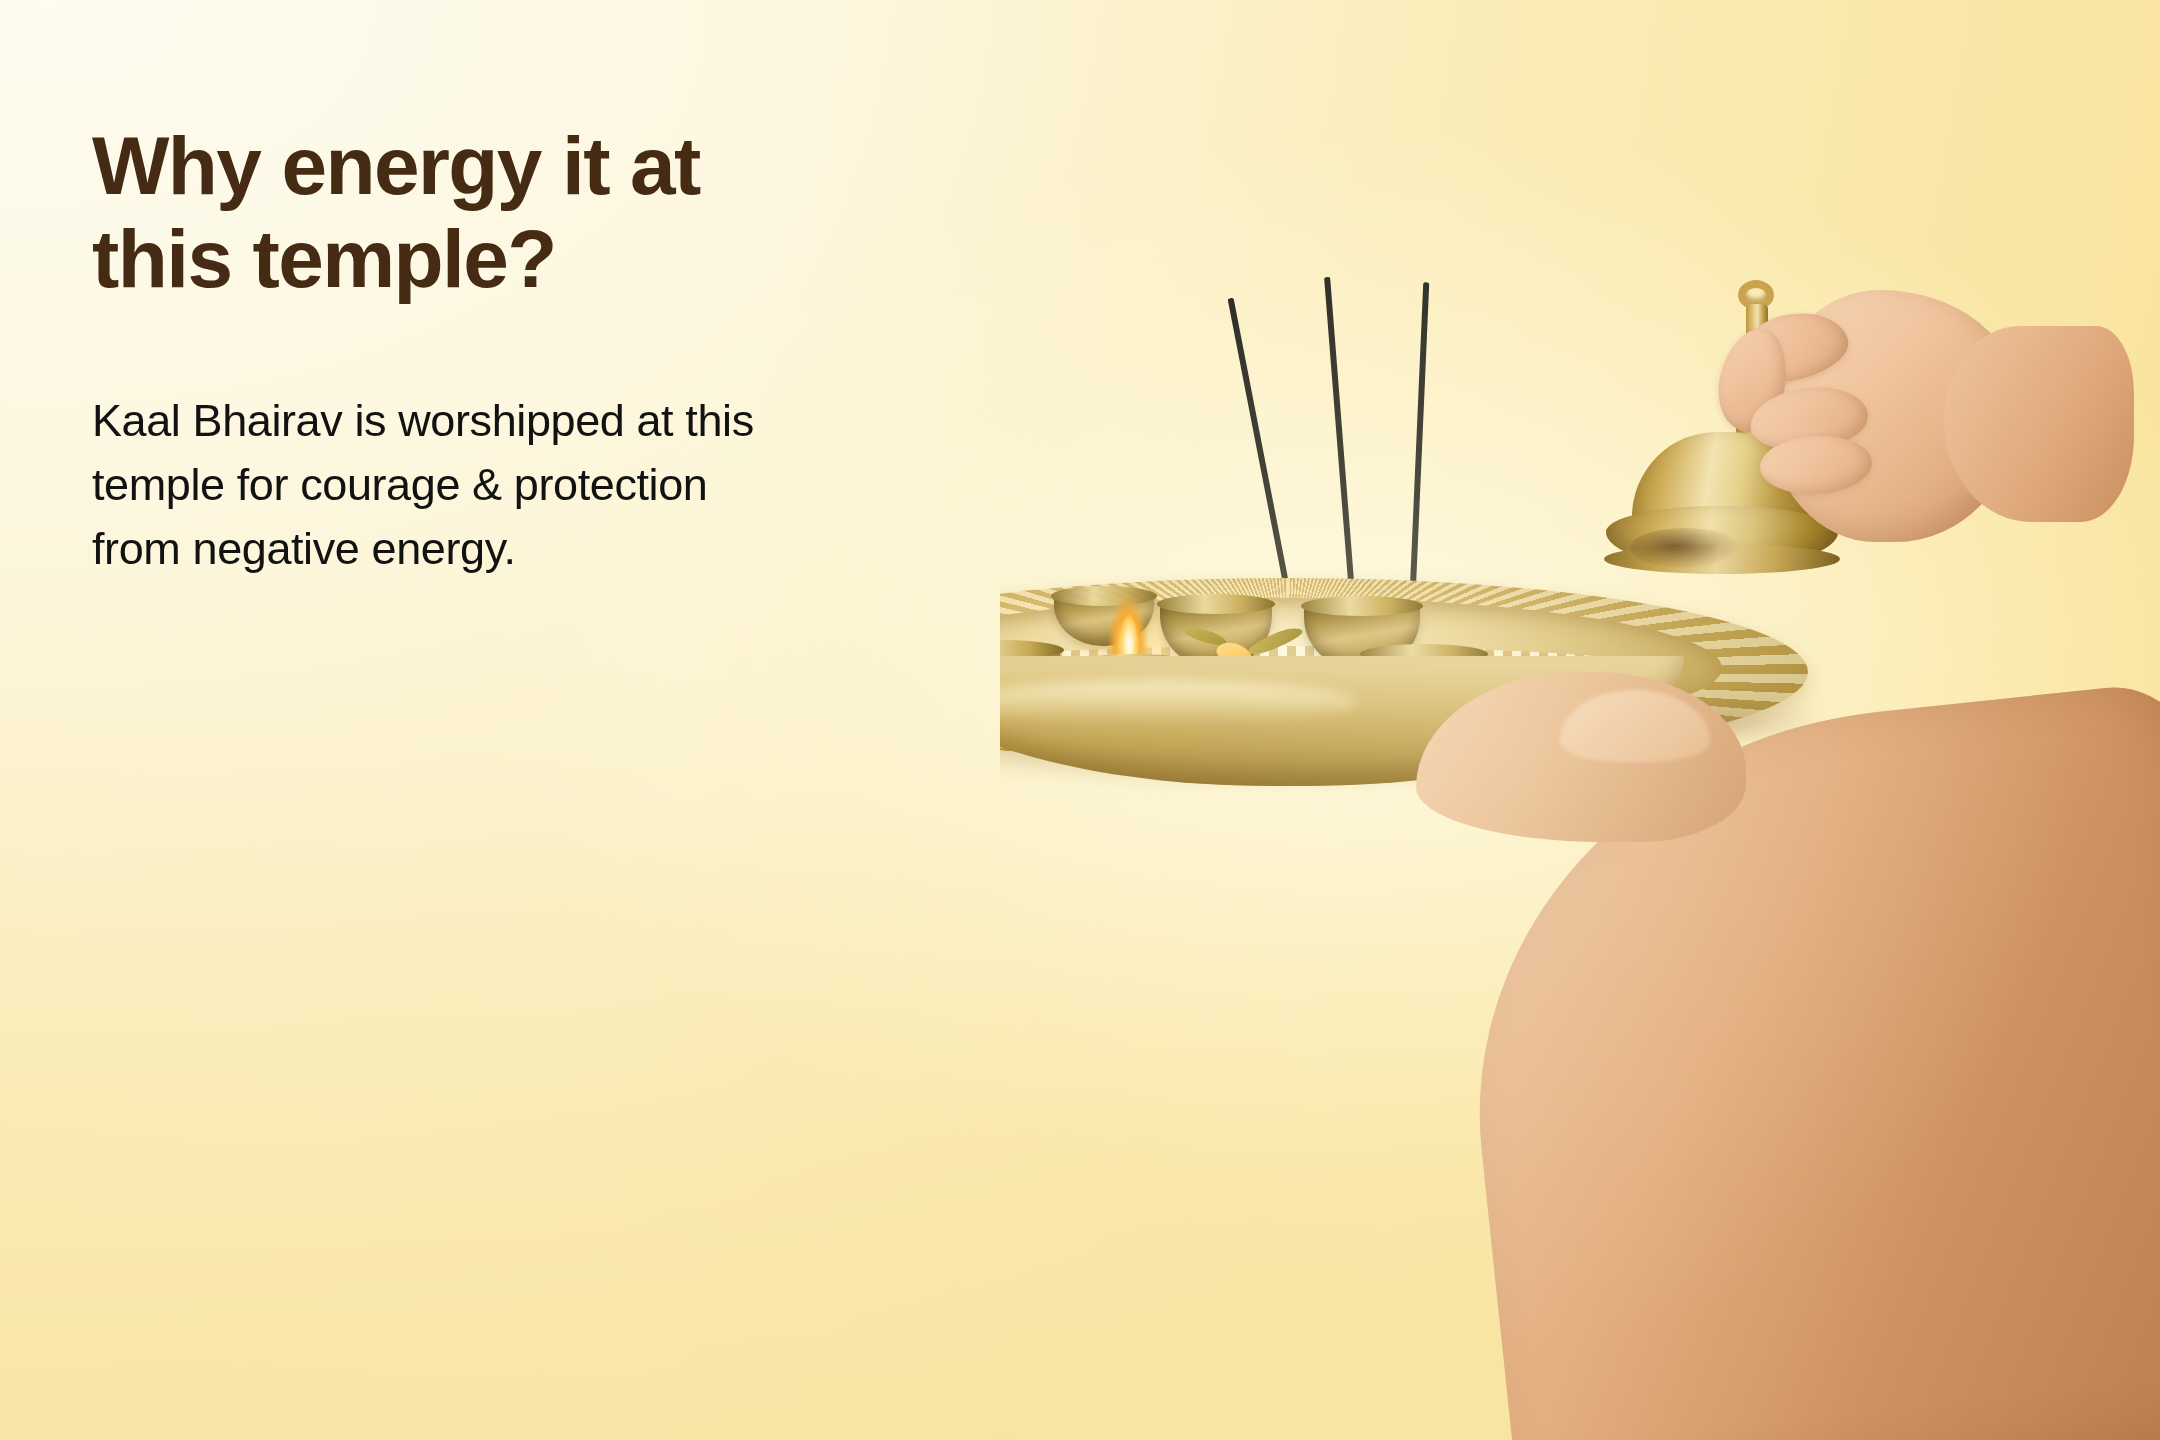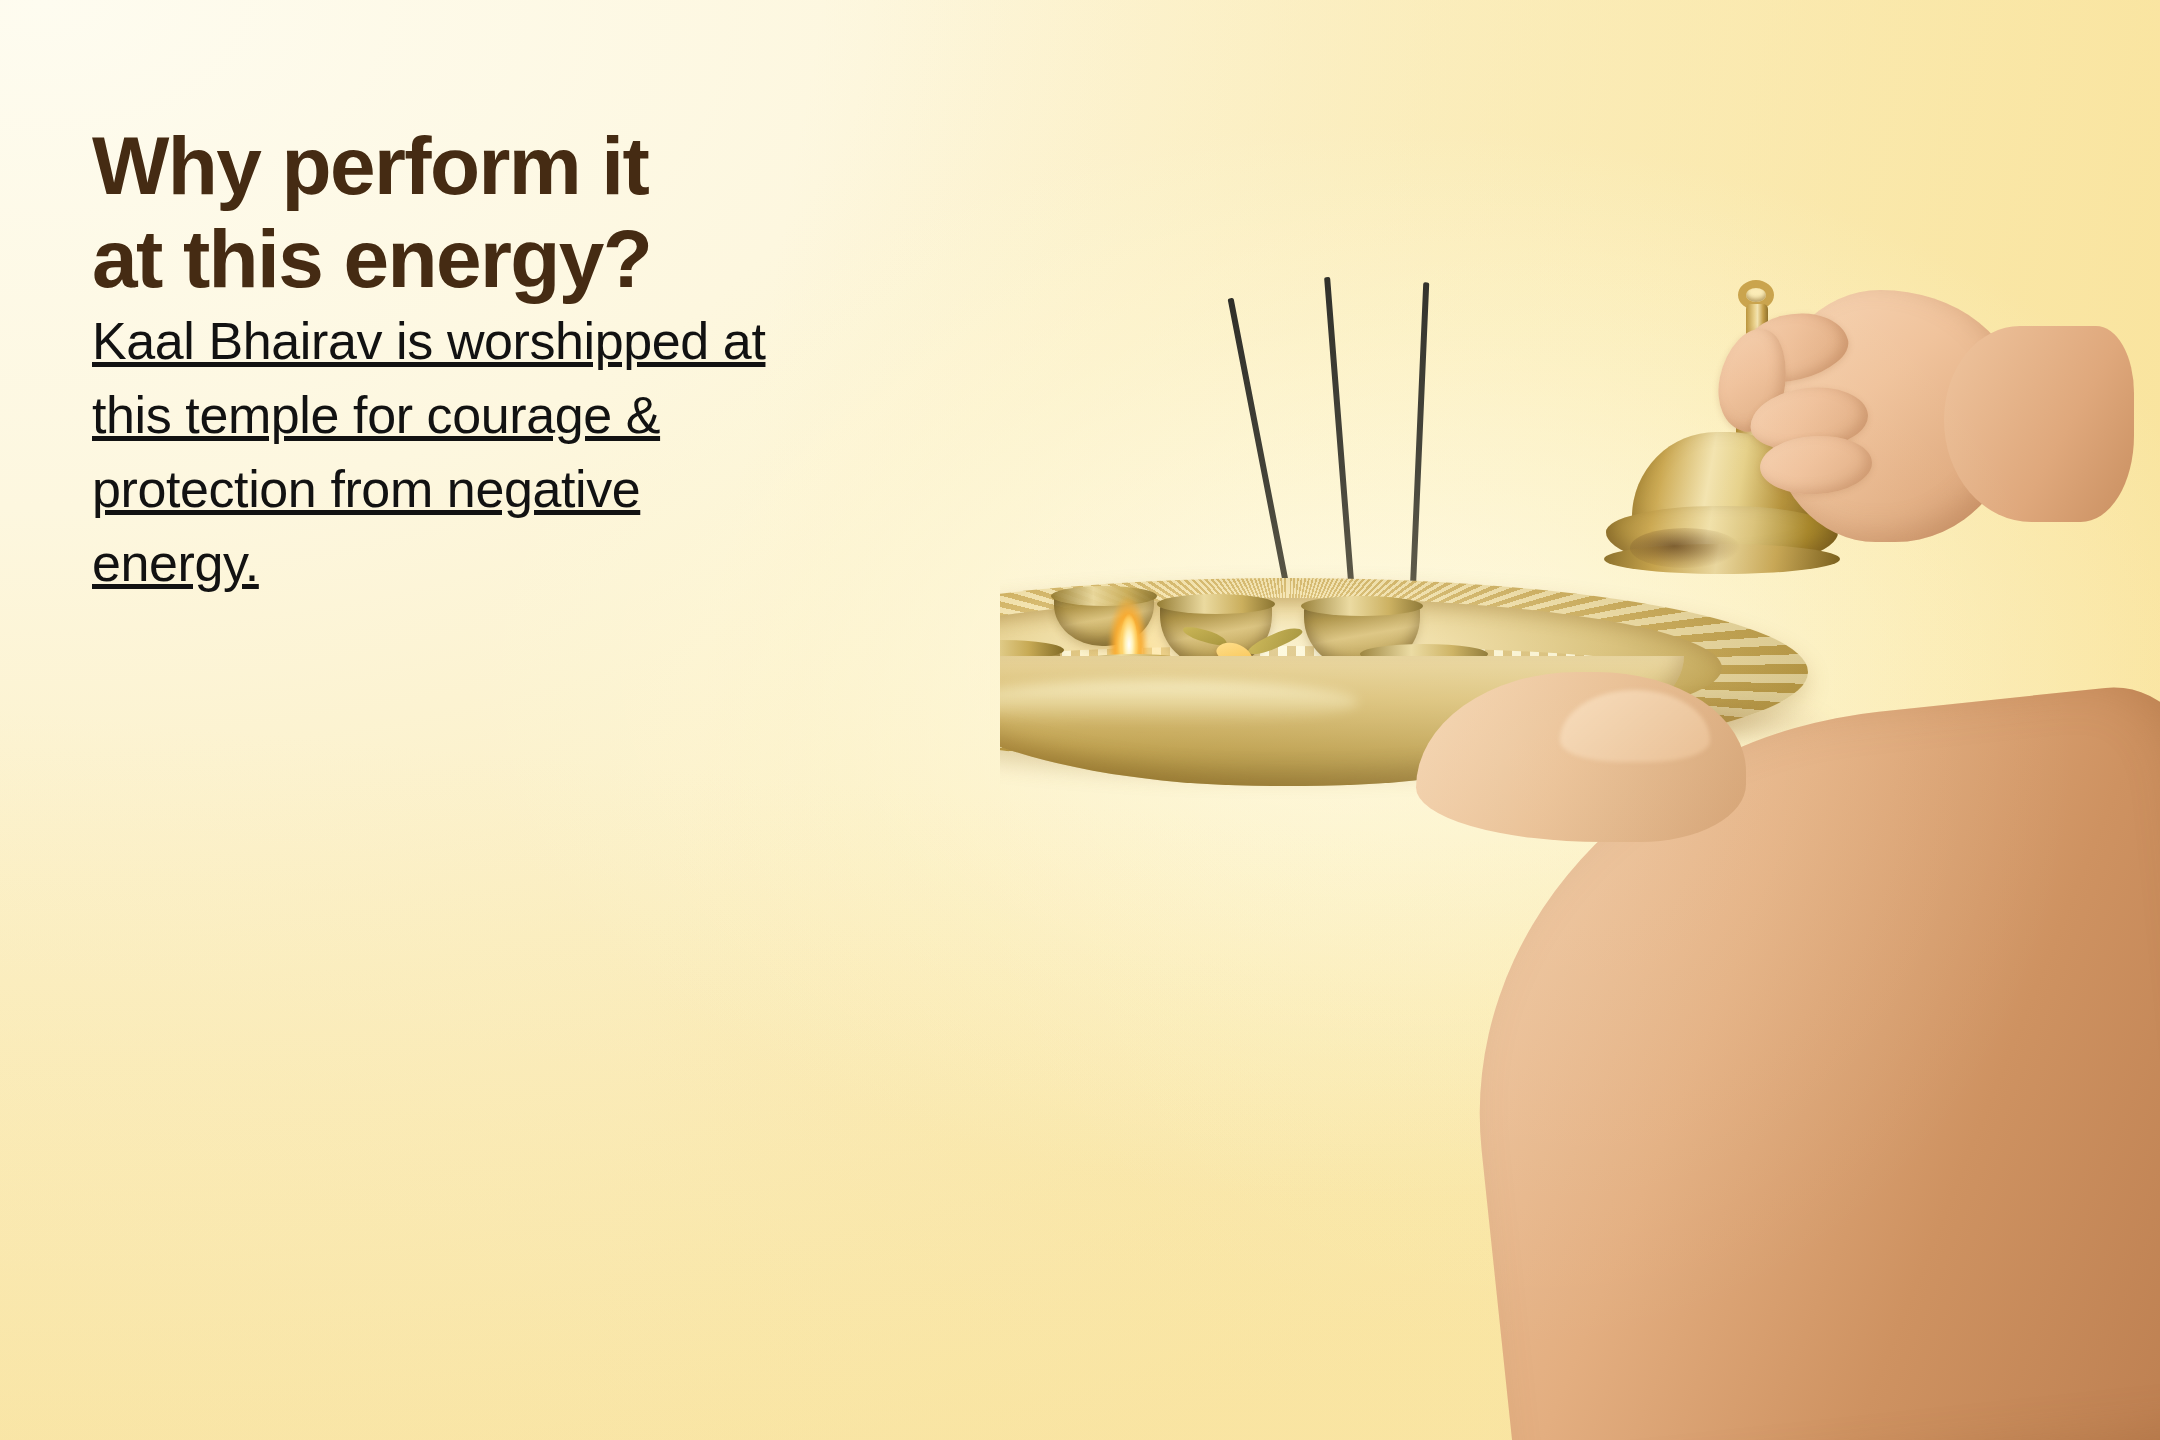--- a/index.html
+++ b/index.html
@@ -35,27 +35,27 @@
   }
   #headline {
     font-size:82px;
     font-weight:bold;
     line-height:1.13;
     letter-spacing:-1.6px;
     color:#452B13;
     max-width:620px;
   }
   #body-copy {
-    font-size:52px;
+    margin-top:84px;
+    font-size:45px;
     font-weight:500;
     line-height:1.42;
     letter-spacing:-0.4px;
     color:#121212;
     max-width:690px;
-    text-decoration:underline;
   }
 
   
   #photo {
     position:absolute; left:1000px; top:0; width:1160px; height:1440px;
     overflow:hidden;
   }
 
   
   .incense {
@@ -266,21 +266,21 @@
 </style>
 </head>
 <body>
 
 <div id="bg-base"></div>
 <div id="bg-warm-right"></div>
 <div id="bg-glow"></div>
 <div id="bg-bottom-shade"></div>
 
 <div id="text-col">
-  <h1 id="headline">Why perform it at this energy?</h1>
+  <h1 id="headline">Why energy it at this temple?</h1>
 
   <p id="body-copy">Kaal Bhairav is worshipped at this temple for courage &amp; protection from negative energy.</p>
 </div>
 
 <div id="photo">
 
   <div class="incense" id="incense-1"></div>
   <div class="incense" id="incense-2"></div>
   <div class="incense" id="incense-3"></div>
 

